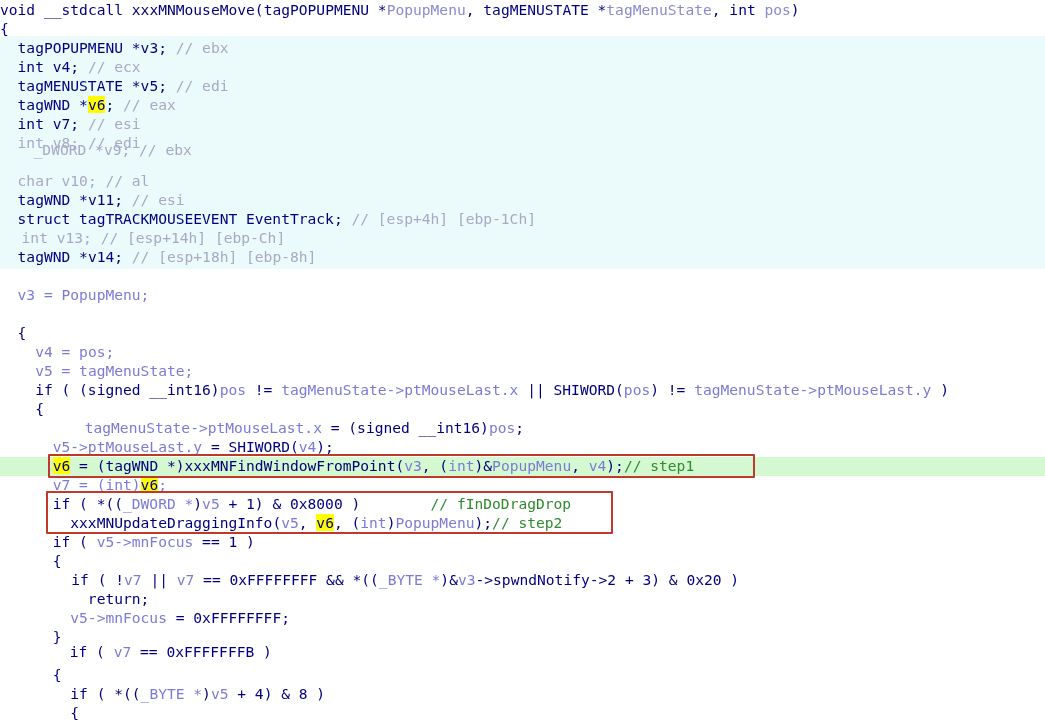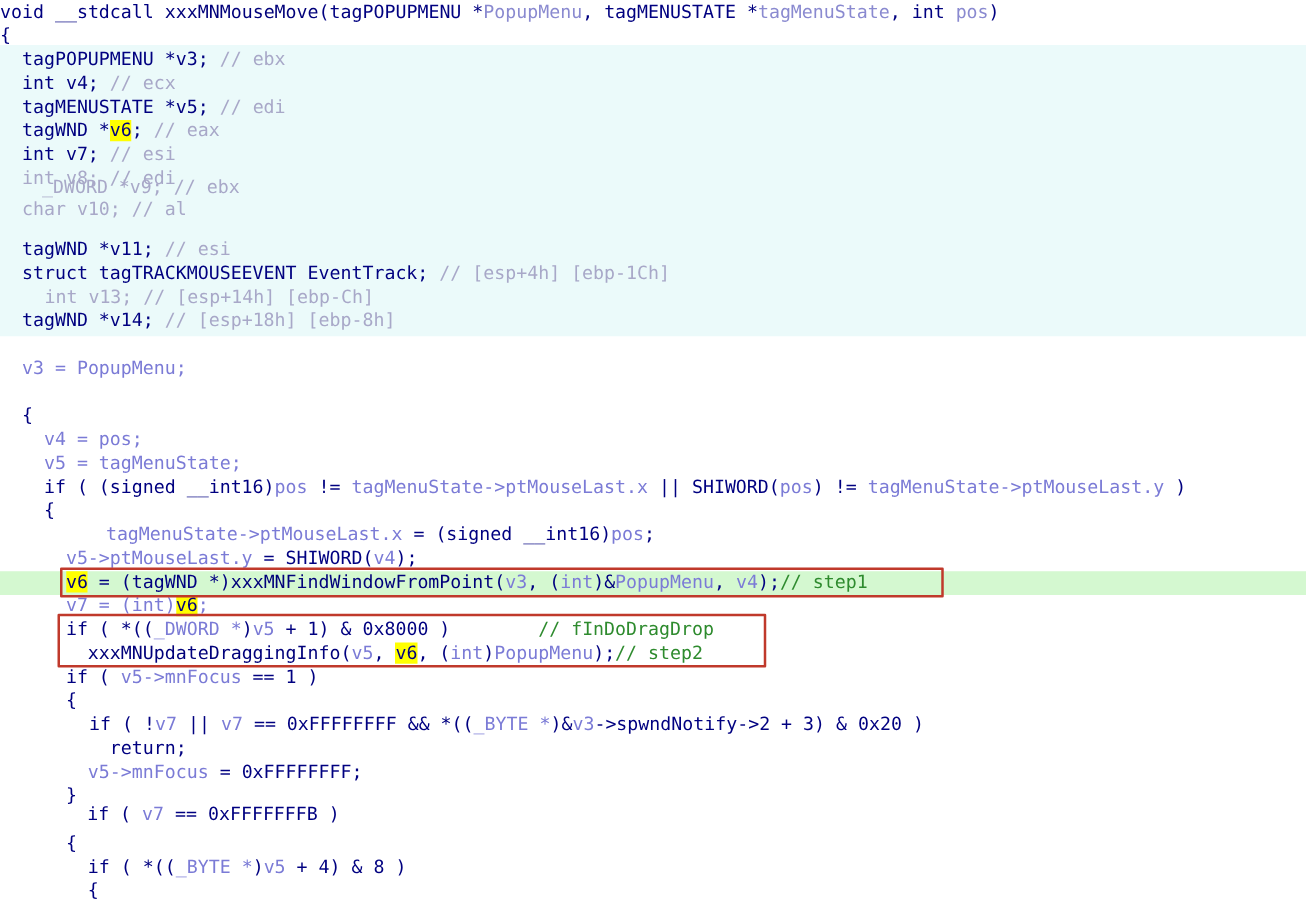--- a/index.html
+++ b/index.html
@@ -83,27 +83,27 @@
   <div class="line" style="top:76px; left:0px;"><span class="kw">  tagMENUSTATE *</span><span class="kw">v5</span><span class="kw">; </span><span class="cmtg">// edi</span></div>
 
   <div class="line" style="top:95px; left:0px;"><span class="kw">  tagWND *</span><span class="hl">v6</span><span class="kw">; </span><span class="cmtg">// eax</span></div>
 
   <div class="line" style="top:114px; left:0px;"><span class="kw">  int </span><span class="kw">v7</span><span class="kw">; </span><span class="cmtg">// esi</span></div>
 
   <div class="line" style="top:133px; left:0px;"><span class="varg">  int </span><span class="varg">v8</span><span class="varg">; </span><span class="cmtg">// edi</span></div>
 
   <div class="line" style="top:140px; left:0px;padding-left:16px;"><span class="varg">  _DWORD *</span><span class="varg">v9</span><span class="varg">; </span><span class="cmtg">// ebx</span></div>
 
-  <div class="line" style="top:158px; left:0px;"><span class="varg">  char </span><span class="varg">v10</span><span class="varg">; </span><span class="cmtg">// al</span></div>
+  <div class="line" style="top:171px; left:0px;"><span class="varg">  char </span><span class="varg">v10</span><span class="varg">; </span><span class="cmtg">// al</span></div>
 
   <div class="line" style="top:190px; left:0px;"><span class="kw">  tagWND *</span><span class="kw">v11</span><span class="kw">; </span><span class="cmtg">// esi</span></div>
 
   <div class="line" style="top:209px; left:0px;"><span class="kw">  struct tagTRACKMOUSEEVENT </span><span class="kw">EventTrack</span><span class="kw">; </span><span class="cmtg">// [esp+4h] [ebp-1Ch]</span></div>
 
-  <div class="line" style="top:228px; left:18px;"><span class="varg">  int </span><span class="varg">v13</span><span class="varg">; </span><span class="cmtg">// [esp+14h] [ebp-Ch]</span></div>
+  <div class="line" style="top:228px; left:4px;"><span class="varg">  int </span><span class="varg">v13</span><span class="varg">; </span><span class="cmtg">// [esp+14h] [ebp-Ch]</span></div>
 
   <div class="line" style="top:247px; left:0px;"><span class="kw">  tagWND *</span><span class="kw">v14</span><span class="kw">; </span><span class="cmtg">// [esp+18h] [ebp-8h]</span></div>
 
   <div class="line" style="top:285px; left:0px;"><span class="kw">  </span><span class="var">v3</span><span class="var"> = </span><span class="var">PopupMenu</span><span class="var">;</span></div>
 
 
   <div class="line" style="top:323px; left:0px;"><span class="kw">  {</span></div>
 
   <div class="line" style="top:342px; left:0px;"><span class="var">    </span><span class="var">v4</span><span class="var"> = </span><span class="var">pos</span><span class="var">;</span></div>
 

